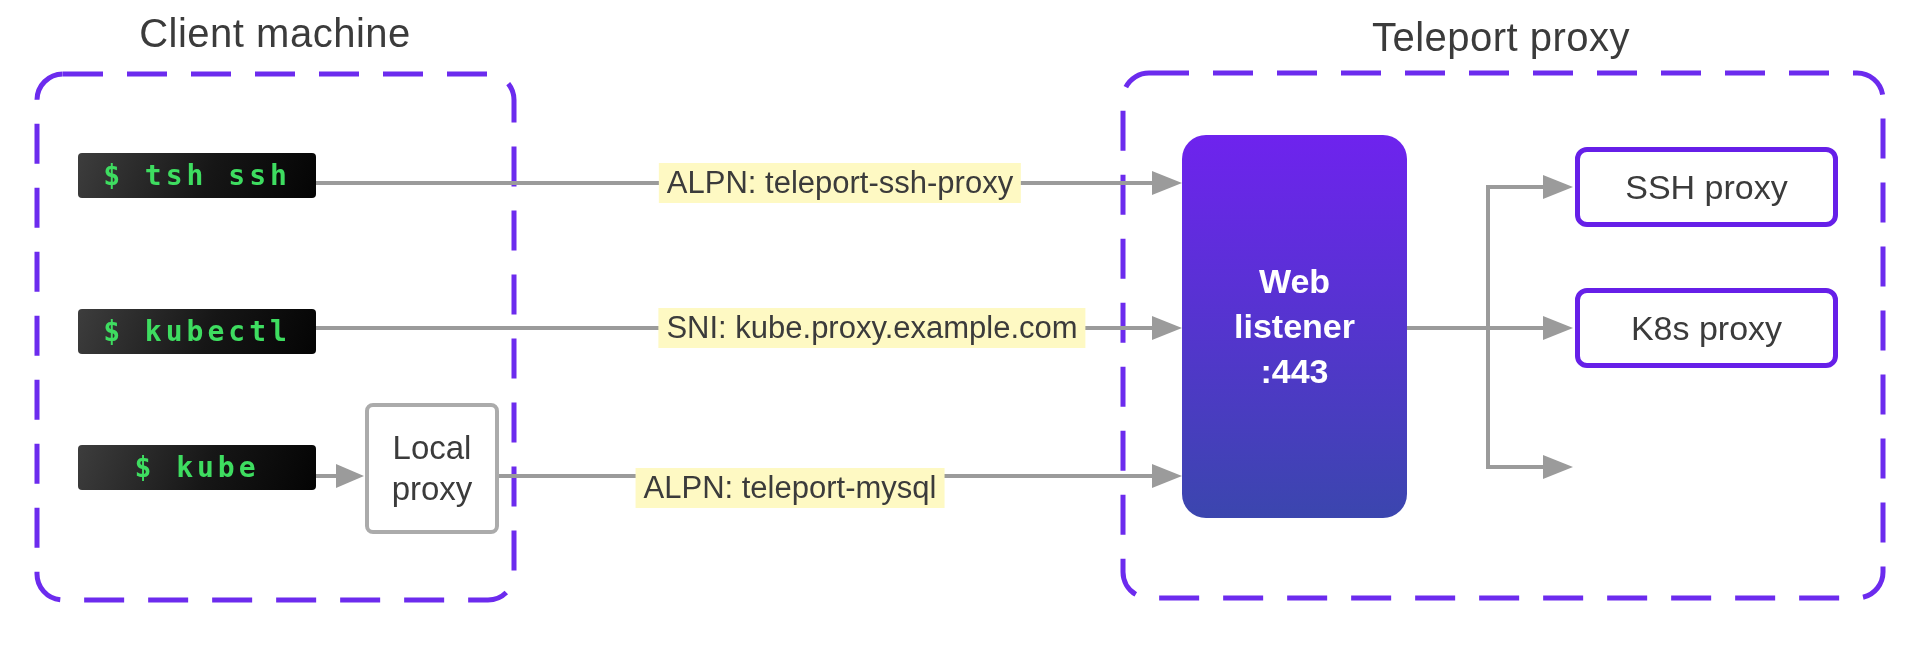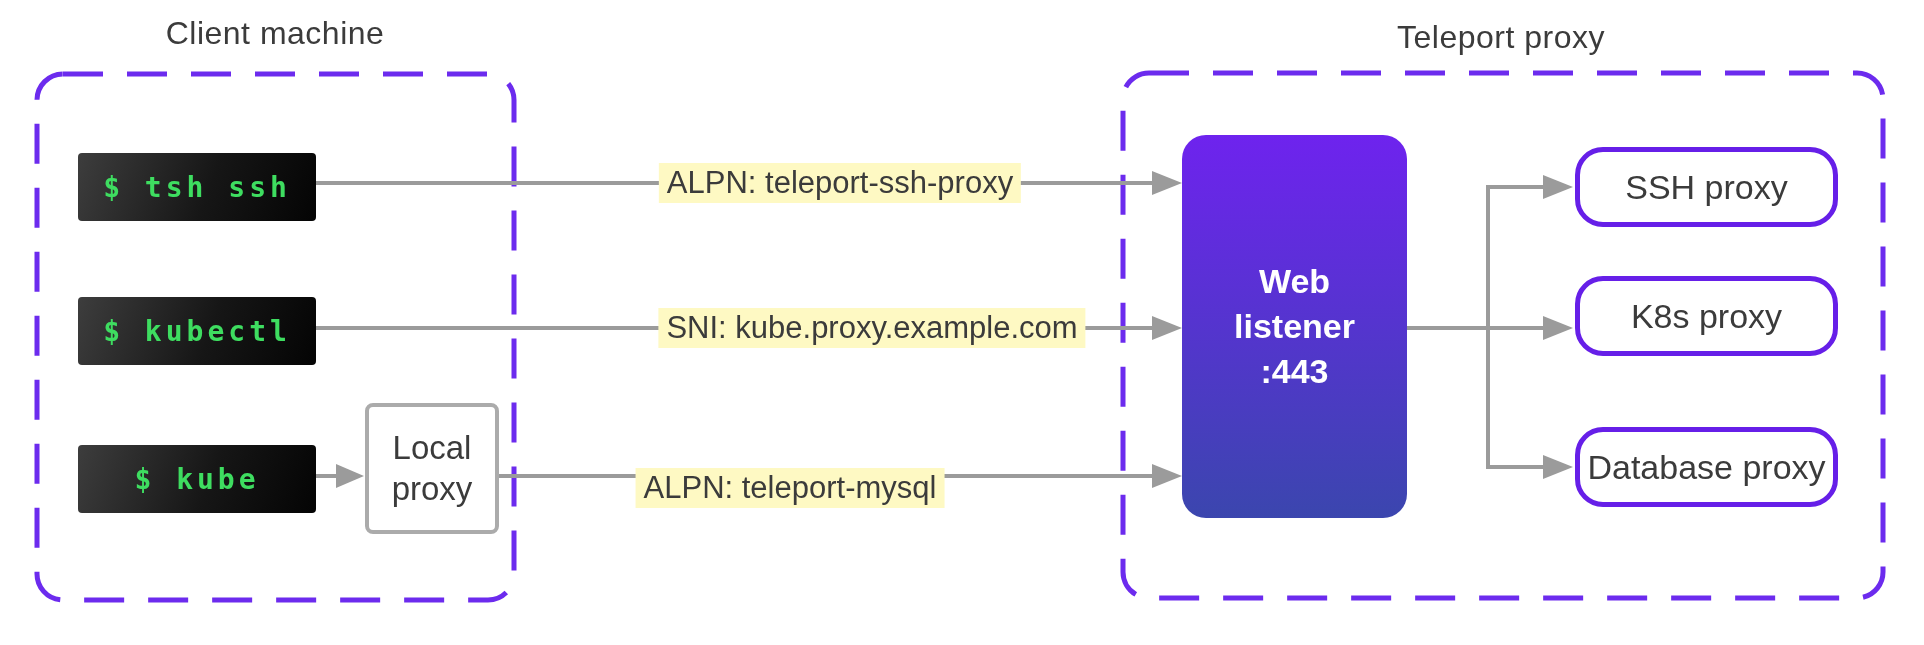--- a/index.html
+++ b/index.html
@@ -16,30 +16,30 @@
   svg.wires { position: absolute; left: 0; top: 0; }
 
   .group-outline { fill: none; stroke: var(--accent-purple, #6c2bee); stroke-width: 5; stroke-dasharray: 40 24; }
   .wire { stroke: var(--wire-gray, #9b9b9b); stroke-width: 4; fill: none; }
   .arrowhead { fill: var(--wire-gray, #9b9b9b); stroke: none; }
 
   .abs { position: absolute; }
   .center-anchor { transform: translate(-50%, -50%); }
 
   .group-title {
-    font-size: 32px;
+    font-size: 40px;
     letter-spacing: 0.5px;
     white-space: nowrap;
     color: var(--text-dark, #3b3b3b);
   }
 
   .terminal-badge {
     left: 78px;
     width: 238px;
-    height: 68px;
+    height: 45px;
     border-radius: 4px;
     background: linear-gradient(110deg, #3d3d3d 0%, #161616 55%, #040404 100%);
     display: flex;
     align-items: center;
     justify-content: center;
   }
   .terminal-text {
     font-family: "DejaVu Sans Mono", monospace;
     font-weight: bold;
     font-size: 28px;
@@ -89,21 +89,21 @@
     font-size: 34px;
     line-height: 1.32;
     text-align: right;
   }
 
   .proxy-node {
     left: 1575px;
     width: 263px;
     height: 80px;
     border: 5px solid var(--node-border-purple, #661fe8);
-    border-radius: 28px;
+    border-radius: 12px;
     background: #ffffff;
     display: flex;
     align-items: center;
     justify-content: center;
     font-size: 34px;
     white-space: nowrap;
   }
 </style>
 </head>
 <body>
@@ -139,21 +139,21 @@
     <line class="wire" x1="1486" y1="467" x2="1545" y2="467"></line>
     <polygon class="arrowhead" points="1573,467 1543,455 1543,479"></polygon>
   </svg>
 
   <div class="abs center-anchor group-title" style="left:275px; top:33px;">Client machine</div>
   <div class="abs center-anchor group-title" style="left:1501px; top:37px;">Teleport proxy</div>
 
   <div class="abs terminal-badge" style="top:153px;">
     <span class="terminal-text">$ tsh ssh</span>
   </div>
-  <div class="abs terminal-badge" style="top:297px;">
+  <div class="abs terminal-badge" style="top:309px;">
     <span class="terminal-text">$ kubectl</span>
   </div>
   <div class="abs terminal-badge" style="top:445px;">
     <span class="terminal-text">$ kube</span>
   </div>
 
   <div class="abs local-proxy-node">
     <span>Local</span>
     <span>proxy</span>
   </div>
@@ -164,20 +164,17 @@
 
   <div class="abs web-listener-node">
     <span>Web</span>
     <span>listener</span>
     <span>:443</span>
   </div>
 
   <div class="abs proxy-node" style="top:147px;">
     <span>SSH proxy</span>
   </div>
-  <div class="abs proxy-node" style="top:276px;">
+  <div class="abs proxy-node" style="top:288px;">
     <span>K8s proxy</span>
-  </div>
-  <div class="abs proxy-node" style="top:427px;">
-    <span>Database proxy</span>
   </div>
 
 </div>
 
 </body></html>

